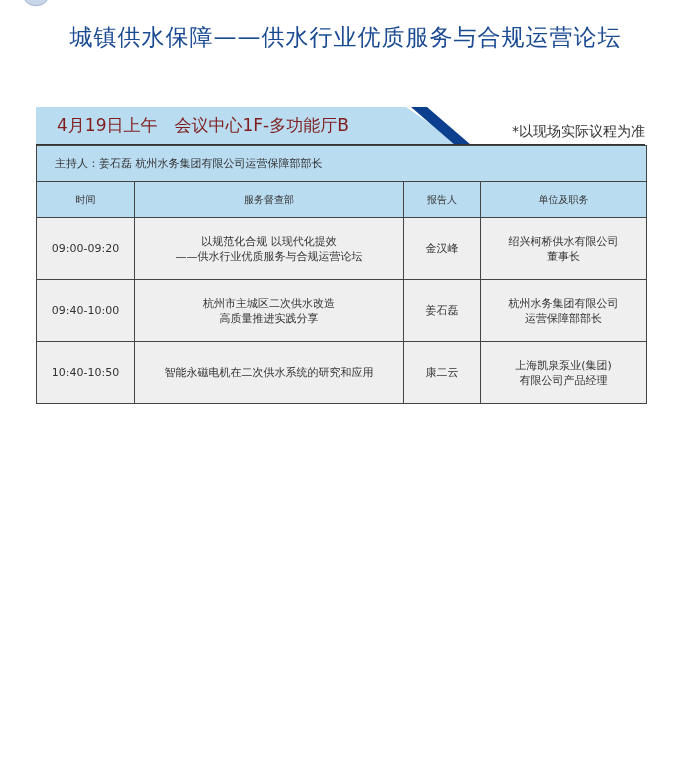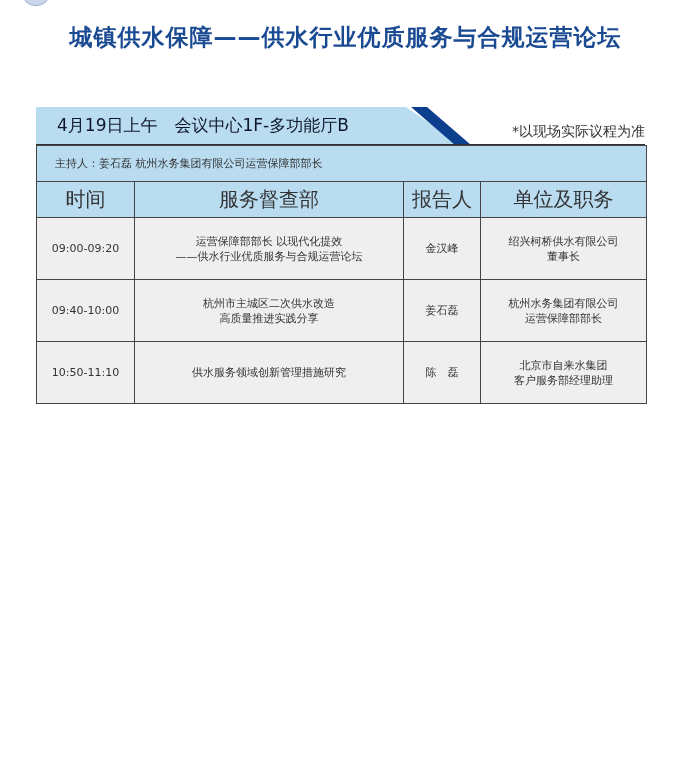--- a/index.html
+++ b/index.html
@@ -1,36 +1,36 @@
 <!DOCTYPE html>
 <html><head>
 <meta charset="utf-8">
 <style>
   html, body { margin:0; padding:0; background:#ffffff; }
   body { width:691px; height:760px; position:relative; overflow:hidden;
          font-family:"DejaVu Sans","Liberation Sans",sans-serif; color:#333; }
   .top-deco { position:absolute; left:22px; top:-8px; width:26px; height:12px;
               border-radius:0 0 13px 13px; background:#c9d6ea; border:1px solid #9fb3d3; }
   .title { position:absolute; left:0; right:0; top:22px; text-align:center;
-           font-size:23px; font-weight:bold; color:#1a4a92; letter-spacing:1px; }
+           font-size:23px; font-weight:normal; color:#1a4a92; letter-spacing:1px; }
   .session { position:absolute; left:36px; top:107px; width:609px; height:38px; }
   .session-tab { position:absolute; left:0; top:0; height:38px; width:425px;
                  background:#b9dcf1;
                  clip-path:polygon(0 0, 370px 0, 425px 38px, 0 38px); }
   .session-stripe { position:absolute; left:375px; top:0; width:60px; height:38px;
                     background:#0d3f8f;
                     clip-path:polygon(0 0, 16px 0, 60px 38px, 44px 38px); }
-  .session-text { position:absolute; left:21px; top:7px; font-size:17px; color:#0f172a; white-space:nowrap;text-align:right; }
+  .session-text { position:absolute; left:21px; top:7px; font-size:17px; color:#7f1d1d; white-space:nowrap;text-align:right; }
   .note { position:absolute; right:0; top:16px; font-size:14px; color:#333; }
   .session-line { position:absolute; left:0; width:609px; top:37px; height:1px; background:#333; }
   table { position:absolute; left:36px; top:145px; width:610px; border-collapse:collapse;
           table-layout:fixed; font-size:11px; color:#333; }
   td, th { border:1px solid #444; text-align:center; vertical-align:middle; padding:0 4px; line-height:15px; }
   .mod-row td { background:#b9dcf1; height:35px; text-align:left; padding-left:18px; font-size:11px; }
-  .head-row th { background:#b9dcf1; height:35px; font-weight:normal; font-size:20px; color:#333; }
+  .head-row th { background:#b9dcf1; height:35px; font-weight:normal; font-size:10px; color:#333; }
   .body-row td { background:#efefef; height:61px; }
   .col-time { width:98px; }
   .col-topic { width:269px; }
   .col-speaker { width:77px; }
   .col-org { width:166px; }
   .cell-line { display:block; }
 </style>
 </head>
 <body>
 
@@ -60,21 +60,21 @@
   <tr class="head-row">
     <th>时间</th>
     <th>服务督查部</th>
     <th>报告人</th>
     <th>单位及职务</th>
   </tr>
 
   <tr class="body-row">
     <td>09:00-09:20</td>
     <td>
-          <span class="cell-line">运营保障部部长 以现代化提效</span>
+          <span class="cell-line">以规范化合规 以现代化提效</span>
           <span class="cell-line">——供水行业优质服务与合规运营论坛</span>
         </td>
     <td>金汉峰</td>
     <td>
           <span class="cell-line">绍兴柯桥供水有限公司</span>
           <span class="cell-line">董事长</span>
         </td>
   </tr>
   <tr class="body-row">
     <td>09:40-10:00</td>
@@ -82,24 +82,24 @@
           <span class="cell-line">杭州市主城区二次供水改造</span>
           <span class="cell-line">高质量推进实践分享</span>
         </td>
     <td>姜石磊</td>
     <td>
           <span class="cell-line">杭州水务集团有限公司</span>
           <span class="cell-line">运营保障部部长</span>
         </td>
   </tr>
   <tr class="body-row">
-    <td>10:50-11:10</td>
+    <td>10:40-10:50</td>
     <td>
-          <span class="cell-line">供水服务领域创新管理措施研究</span>
+          <span class="cell-line">智能永磁电机在二次供水系统的研究和应用</span>
         </td>
-    <td>陈　磊</td>
+    <td>康二云</td>
     <td>
-          <span class="cell-line">北京市自来水集团</span>
-          <span class="cell-line">客户服务部经理助理</span>
+          <span class="cell-line">上海凯泉泵业(集团)</span>
+          <span class="cell-line">有限公司产品经理</span>
         </td>
   </tr>
 </tbody>
   </table>
 
 </body></html>

